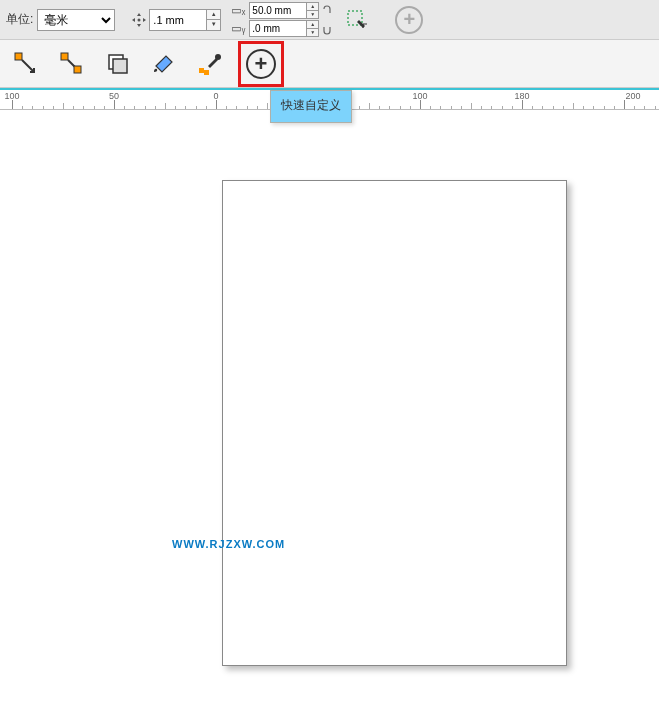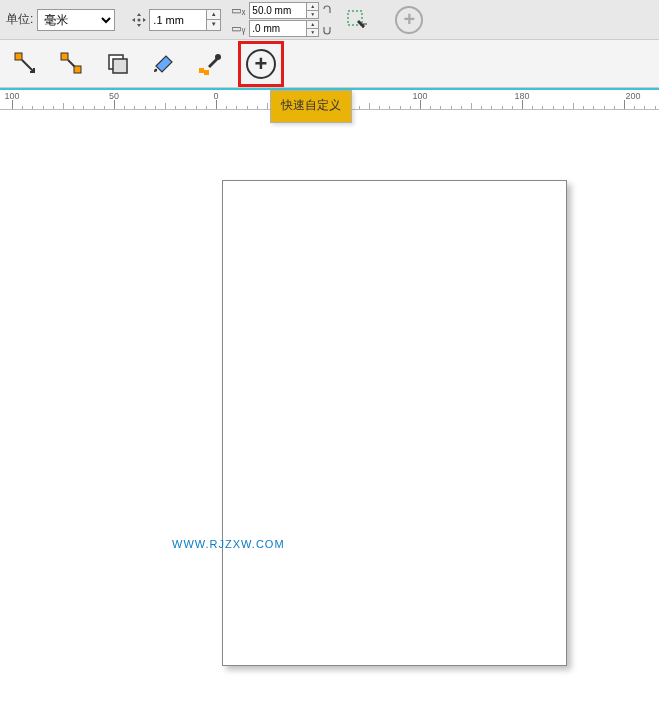--- a/index.html
+++ b/index.html
@@ -24,36 +24,36 @@
 .lock { width: 12px; height: 34px; display: flex; align-items: center; justify-content: center; color: #555; margin-left: 2px; }
 .crop-btn { width: 28px; height: 28px; margin-left: 10px; display: flex; align-items: center; justify-content: center; }
 .crop-btn svg { width: 24px; height: 24px; }
 .plus-circle { width: 28px; height: 28px; border: 2px solid #aaa; border-radius: 50%; display: flex; align-items: center; justify-content: center; margin-left: 24px; color: #aaa; font-size: 20px; font-weight: bold; cursor: pointer; }
 
 .toolbar2 { background: #f4f4f4; height: 48px; display: flex; align-items: center; padding: 0 8px; gap: 10px; border-bottom: 1px solid #ccc; }
 .tool-btn { width: 36px; height: 36px; display: flex; align-items: center; justify-content: center; cursor: pointer; border-radius: 2px; }
 .highlight-box { border: 3px solid #e21b1b; padding: 2px; }
 .plus-black { width: 30px; height: 30px; border: 2px solid #333; border-radius: 50%; display: flex; align-items: center; justify-content: center; font-size: 22px; font-weight: bold; color: #333; }
 
-.tooltip { position: absolute; left: 270px; top: 90px; background: #eab308; border: 1px solid #b0b0a8; padding: 6px 10px; font-size: 12px; color: #333; box-shadow: 2px 2px 4px rgba(0,0,0,0.15); z-index: 10; }
+.tooltip { position: absolute; left: 270px; top: 90px; background: #7dd3fc; border: 1px solid #b0b0a8; padding: 6px 10px; font-size: 12px; color: #333; box-shadow: 2px 2px 4px rgba(0,0,0,0.15); z-index: 10; }
 .tooltip .title { font-weight: normal; margin-bottom: 2px; }
 
 .ruler-area { position: relative; height: 22px; background: #fff; border-bottom: 1px solid #bbb; overflow: hidden; }
 .ruler-cyan { position: absolute; top: 0; left: 0; right: 0; height: 2px; background: #3bc4d6; }
 .ruler-ticks { position: absolute; top: 2px; left: 0; right: 0; height: 20px; }
 .tick-major { position: absolute; bottom: 0; width: 1px; height: 10px; background: #888; }
 .tick-minor { position: absolute; bottom: 0; width: 1px; height: 4px; background: #aaa; }
 .tick-label { position: absolute; top: 1px; font-size: 9px; color: #666; transform: translateX(-50%); }
 
 .canvas-area { position: relative; background: #fff; height: 601px; }
 .page { position: absolute; left: 222px; top: 70px; width: 345px; height: 486px; background: #fff; border: 1px solid #888; box-shadow: 4px 4px 6px rgba(0,0,0,0.25); }
 
 .watermark { position: absolute; left: 172px; top: 430px; text-align: left; pointer-events: none; }
 .watermark .cn { font-size: 28px; font-weight: bold; color: #0a7bc4; letter-spacing: 1px; font-family: "Microsoft YaHei", SimHei; }
-.watermark .en { font-size: 11px; font-weight: normal; color: #0a7bc4; letter-spacing: 1px; margin-top: -2px; }
+.watermark .en { font-size: 11px; font-weight: bold; color: #0a7bc4; letter-spacing: 1px; margin-top: -2px; }
 </style>
 </head>
 <body>
 
 <div class="toolbar1">
   <span class="label">单位:</span>
   <select class="select">
     <option>毫米</option>
   </select>
   <div class="gap"></div>

